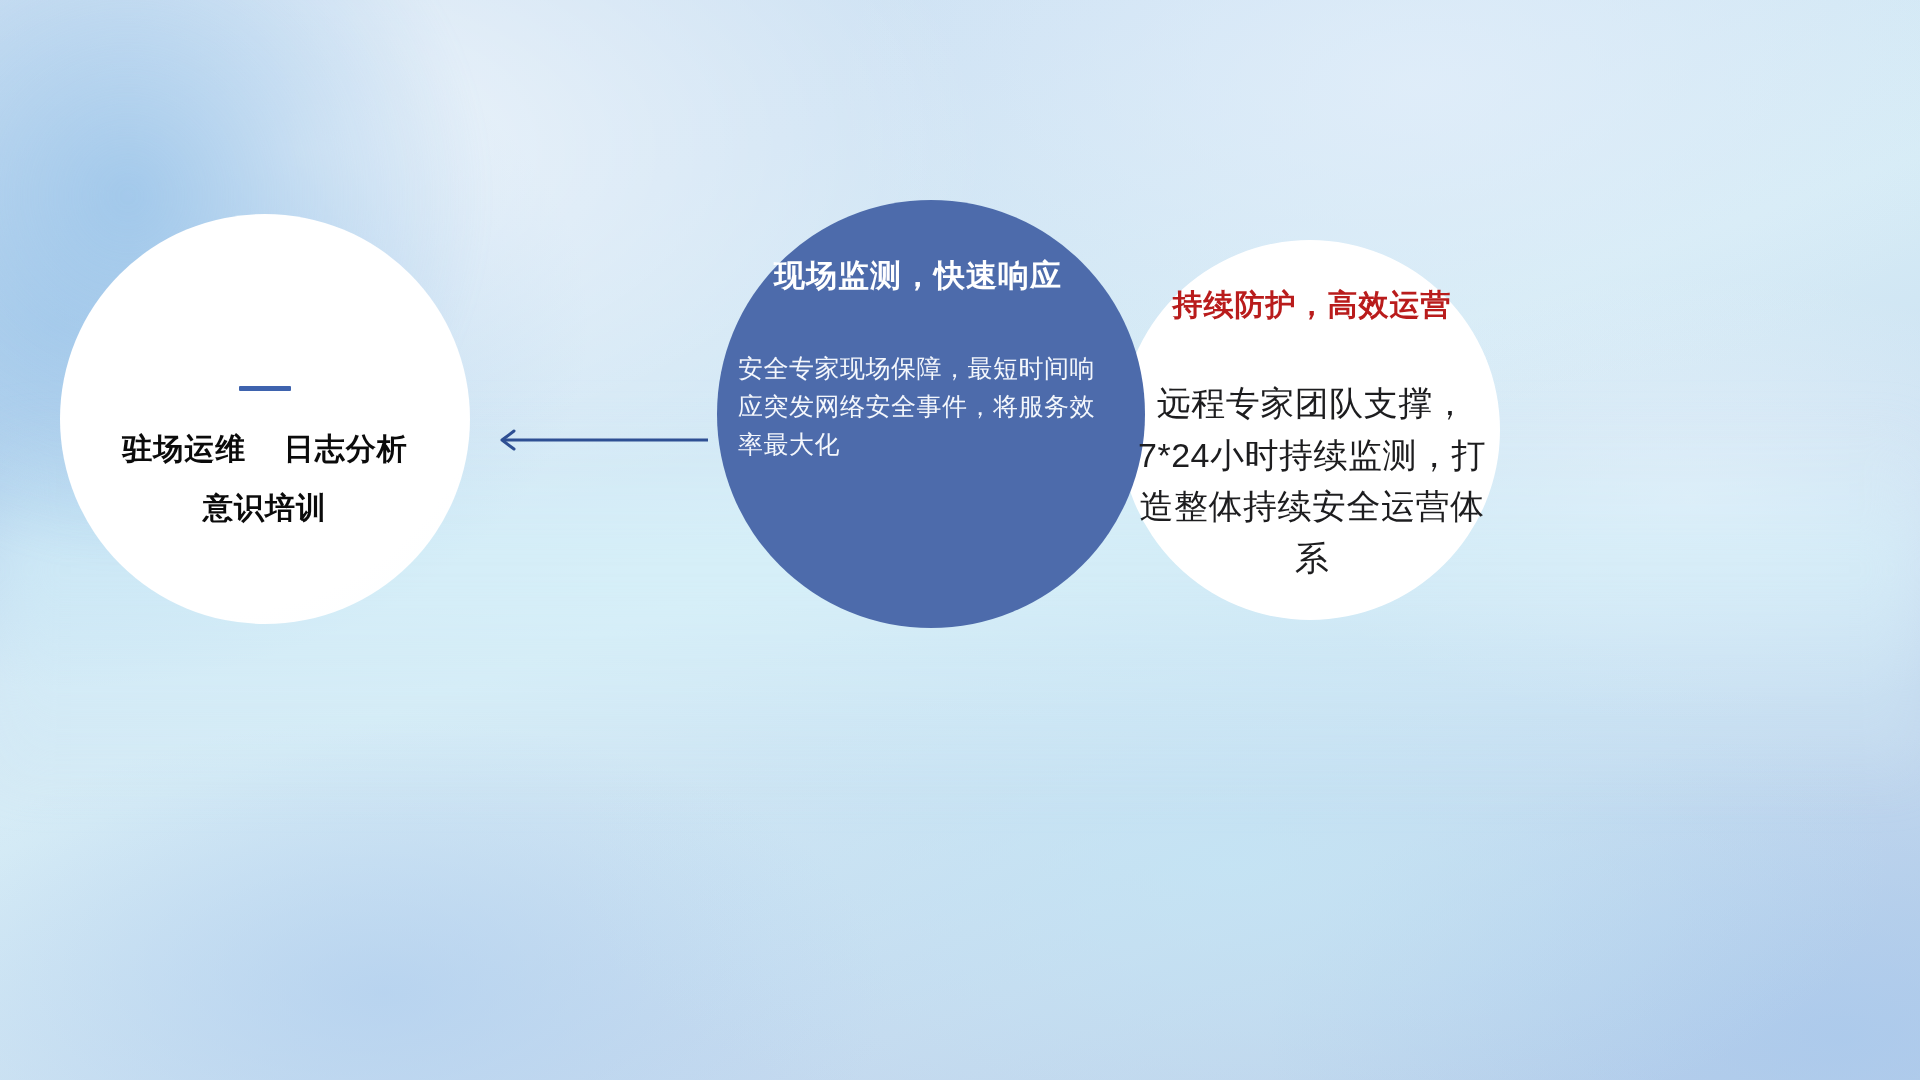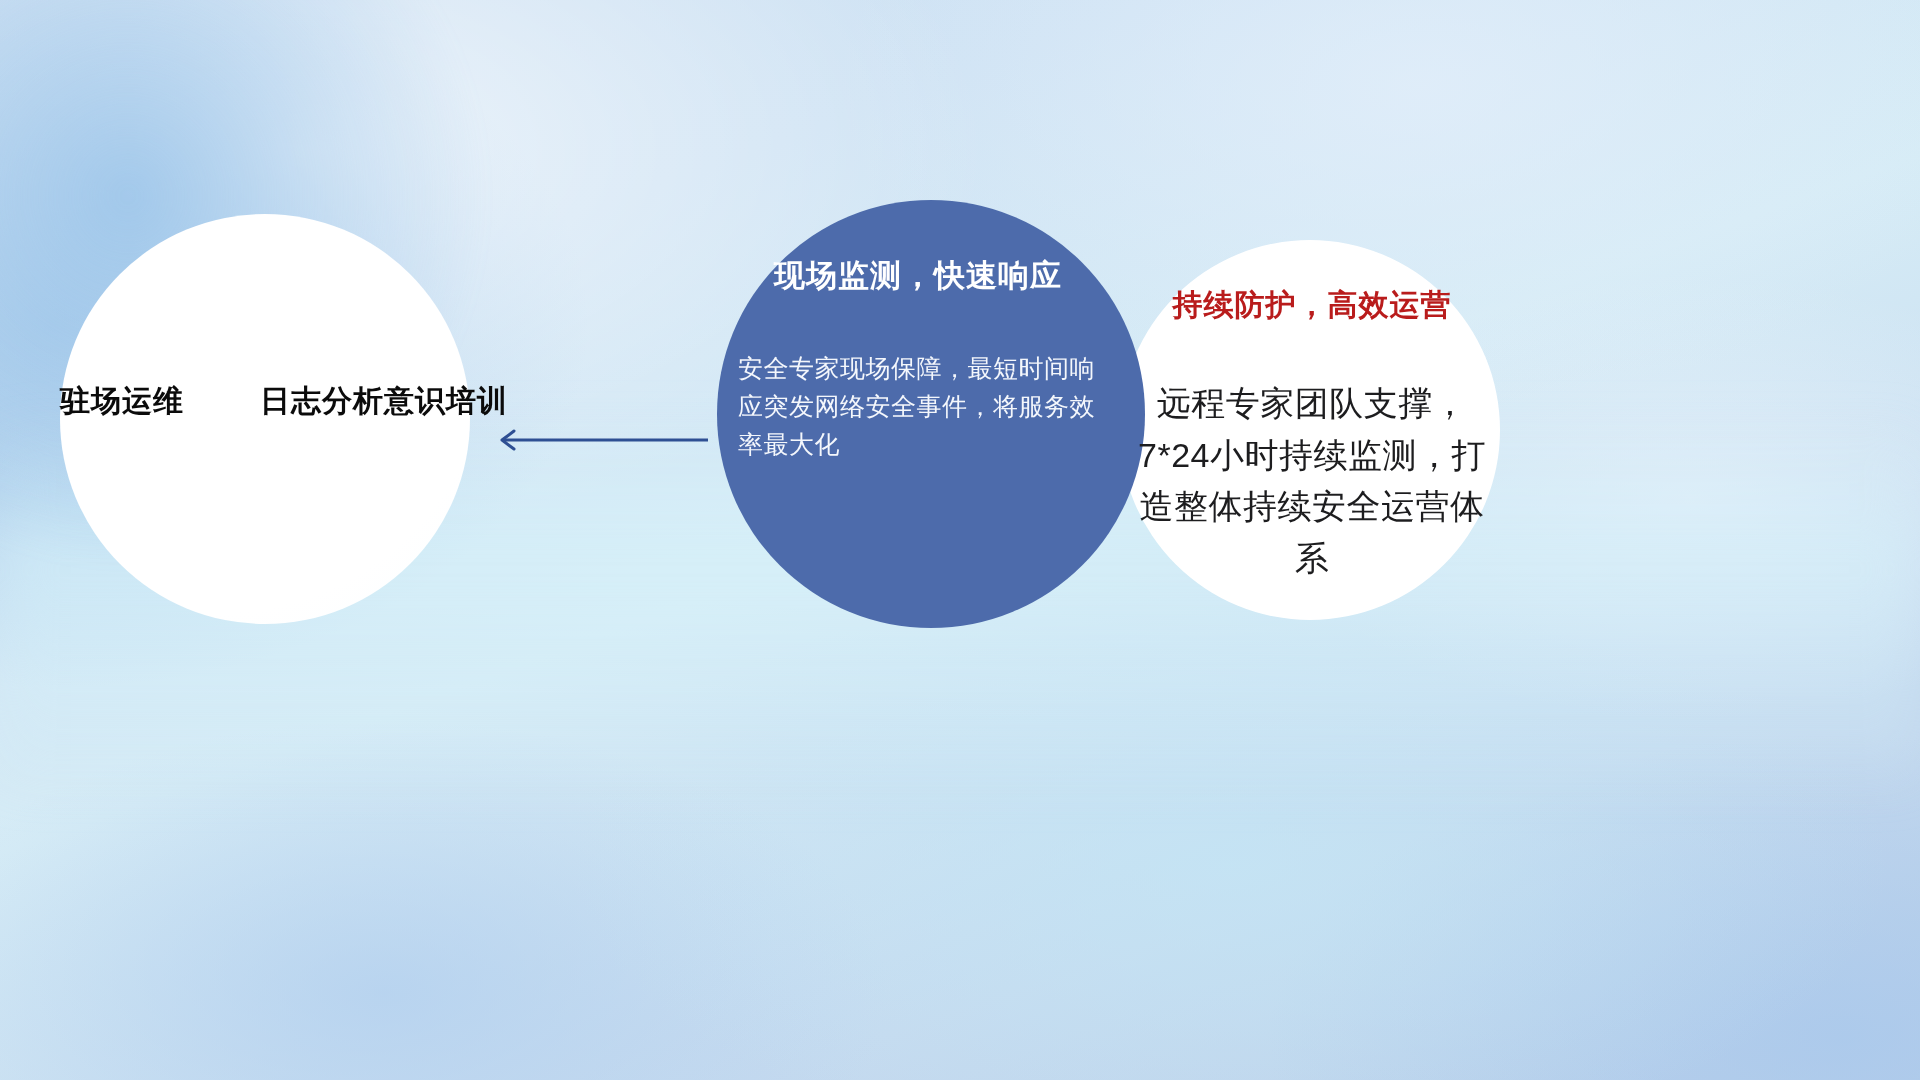--- a/index.html
+++ b/index.html
@@ -50,23 +50,23 @@
   }
   #circle-right {
     left:1120px; top:240px; width:380px; height:380px;
     background:#ffffff;
     z-index:4;
   }
 
   
   #left-content {
     position:absolute; left:60px; top:214px; width:410px; height:410px;
-    z-index:6; display:flex; flex-direction:row;
-    align-items:flex-start; justify-content:flex-start;
-    padding-top:172px; box-sizing:border-box;font-family:Liberation Mono, monospace;
+    z-index:6; display:flex; flex-direction:column;
+    align-items:center; justify-content:flex-start;
+    padding-top:172px; box-sizing:border-box;
   }
   #left-divider {
     width:52px; height:5px; background:#3e63ae;
     border-radius:1px; margin-bottom:40px;
   }
   .left-line {
     color:#0b0b0b; font-weight:bold; font-size:30px;
     letter-spacing:1px; line-height:1.18; margin-bottom:24px;
     white-space:pre; text-align:center;
   }

